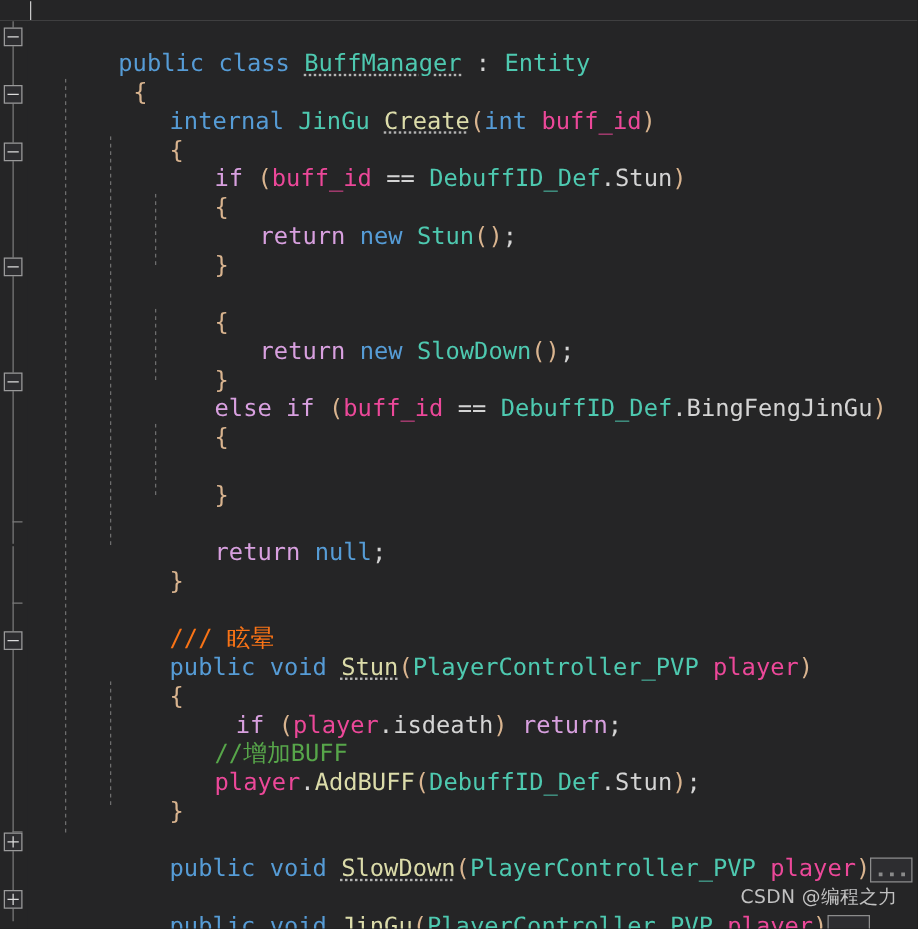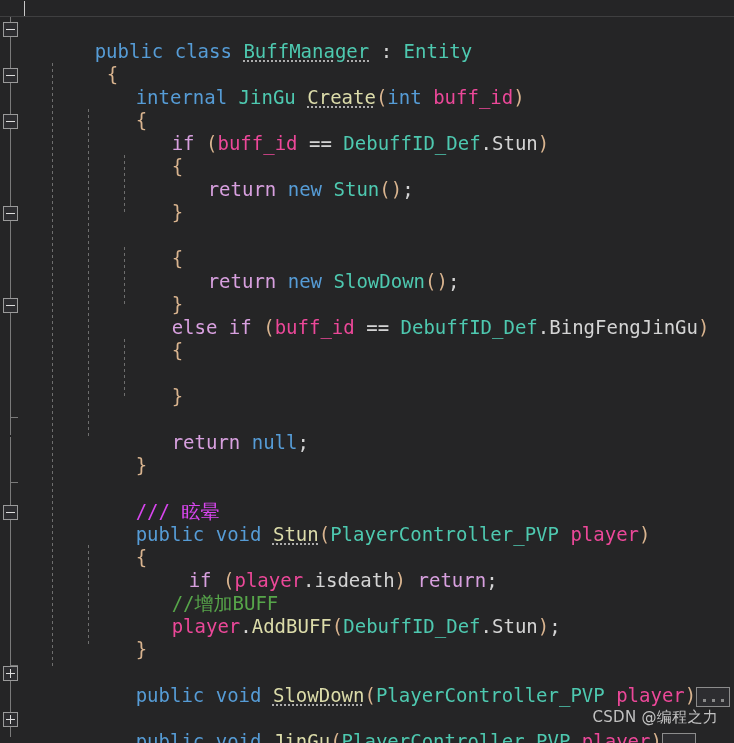--- a/index.html
+++ b/index.html
@@ -57,21 +57,21 @@
     background-size:1px 6px;
   }
 
   
   .kw   {color:#569cd6;}   
   .ctl  {color:#d8a0df;}   
   .typ  {color:#4ec9b0;}   
   .fn   {color:#dcdcaa;}   
   .var  {color:#ec4899;}   
   .cmt  {color:#57a64a;}   
-  .doc  {color:#d946ef;}   
+  .doc  {color:#f97316;}   
   .pun  {color:#d4d4d4;}
   .brc  {color:#d9b48f;}   
   .mem  {color:#d4d4d4;}   
   .sq   {text-decoration:underline;text-decoration-style:dotted;
          text-decoration-color:#b4b4b4;text-underline-offset:3px;}
 
   
   .collapsed{
     display:inline-block;vertical-align:middle;position:relative;
     width:34px;height:20px;border:1px solid #8c8c8c;background:#2d2d30;

